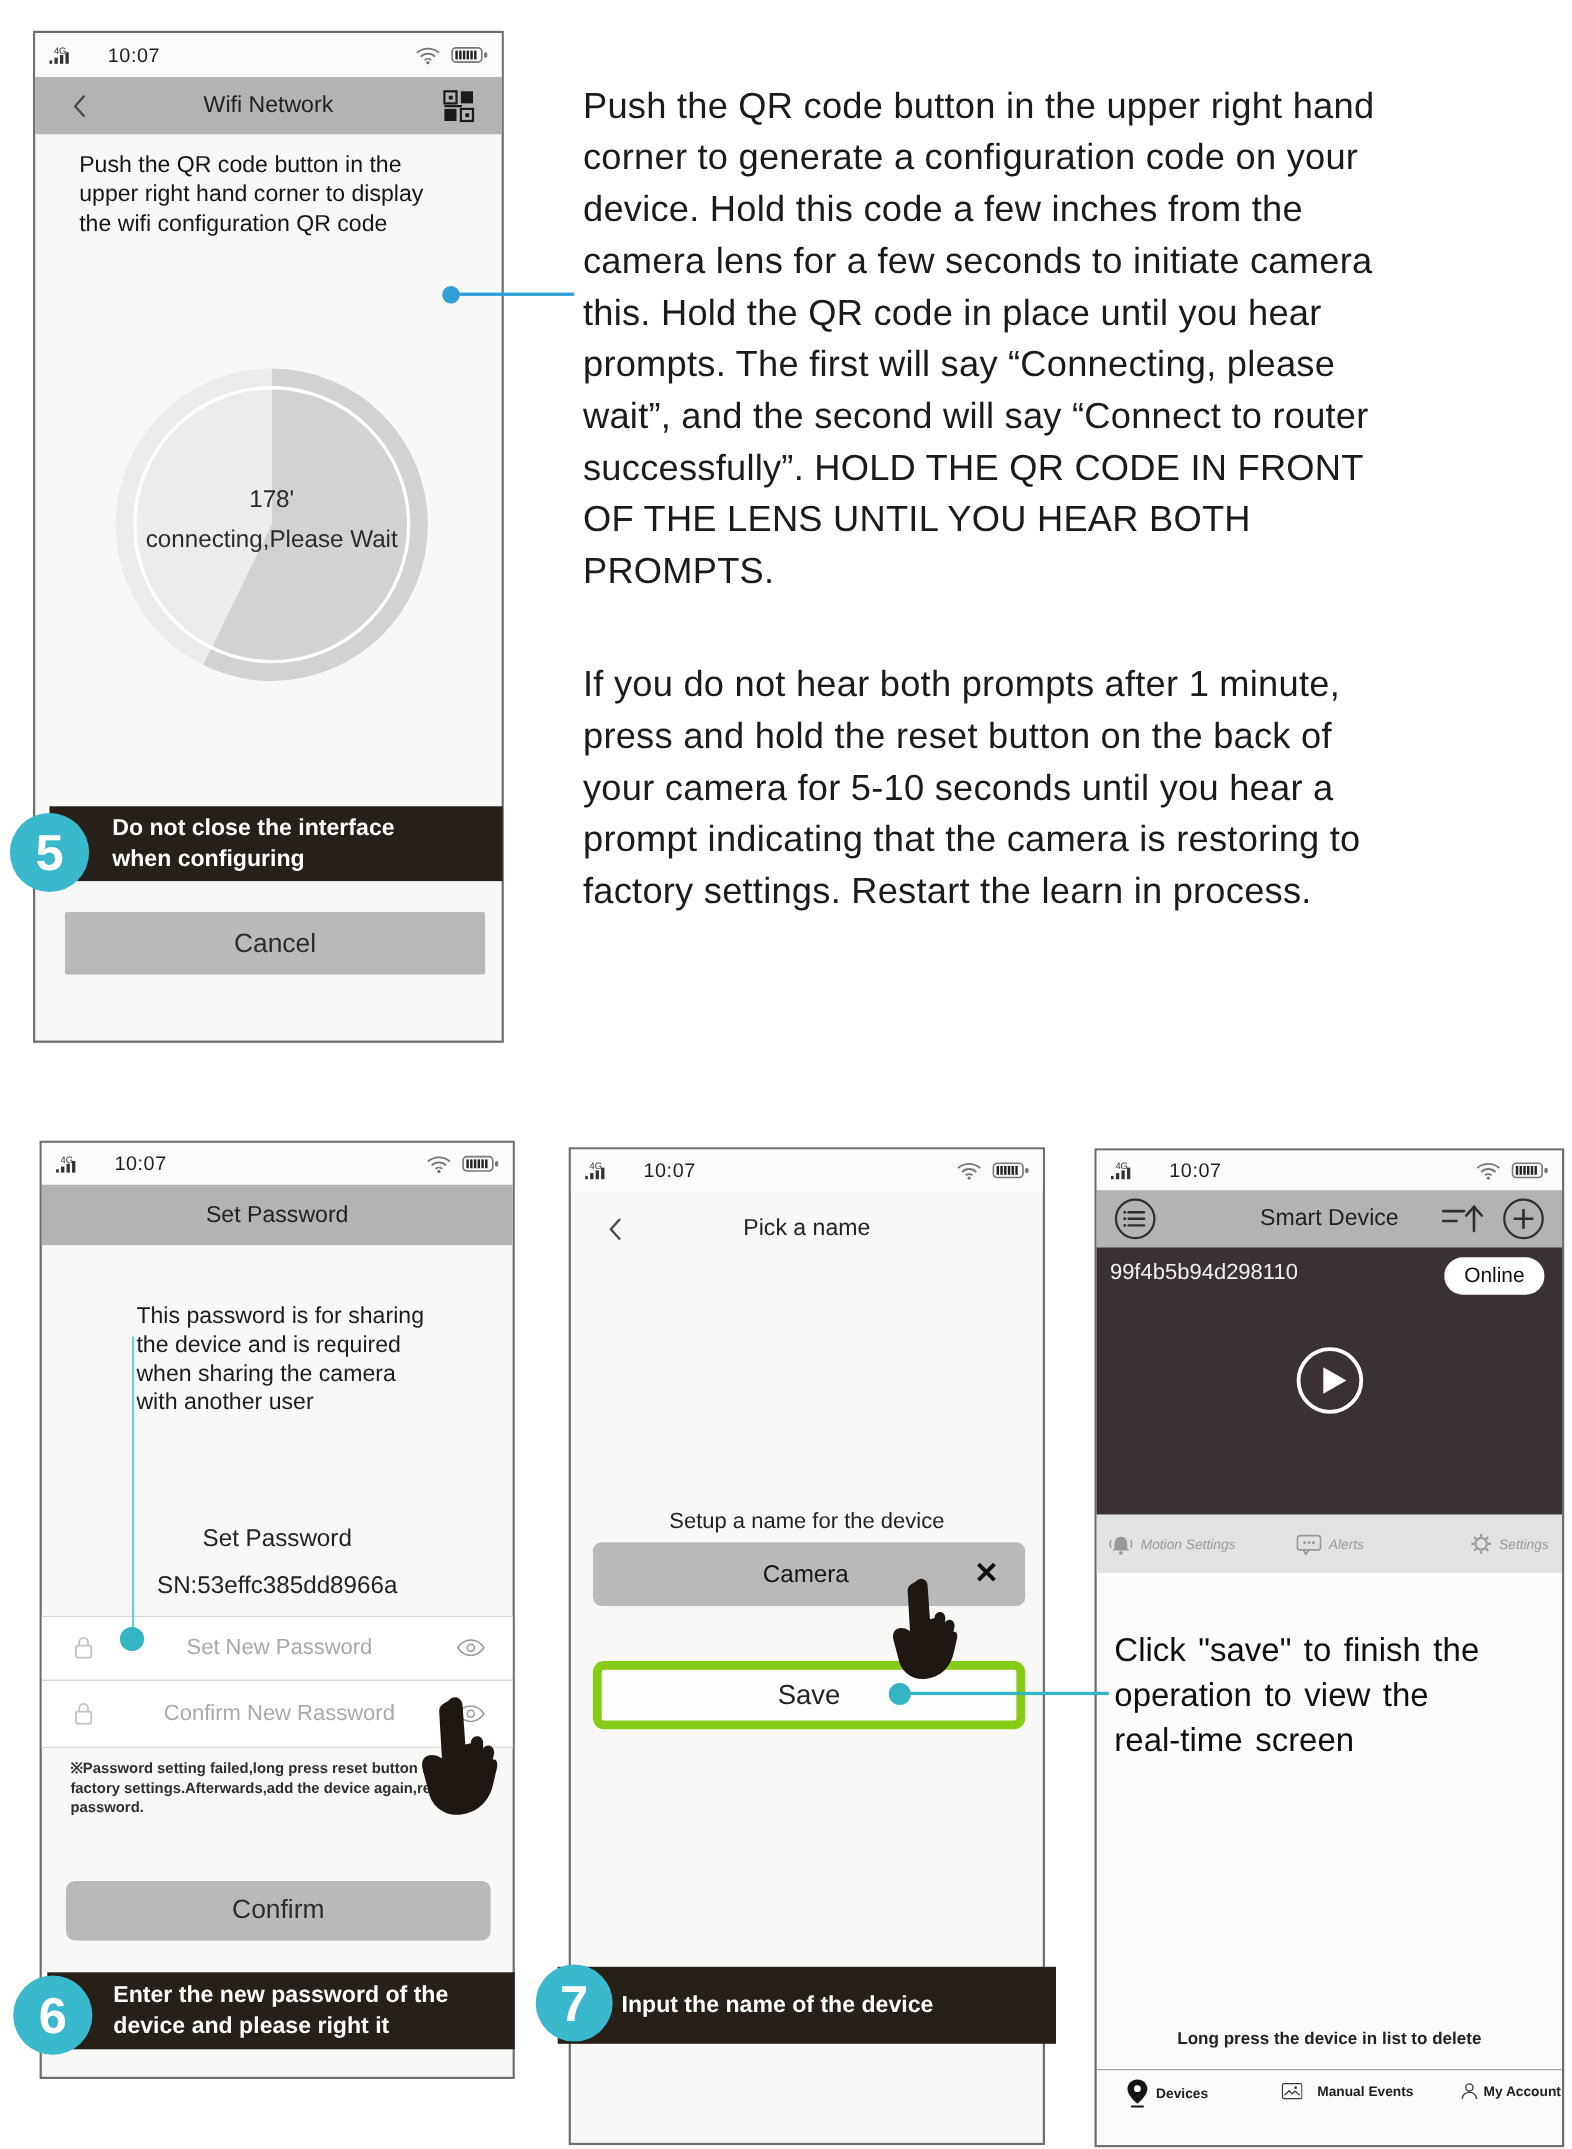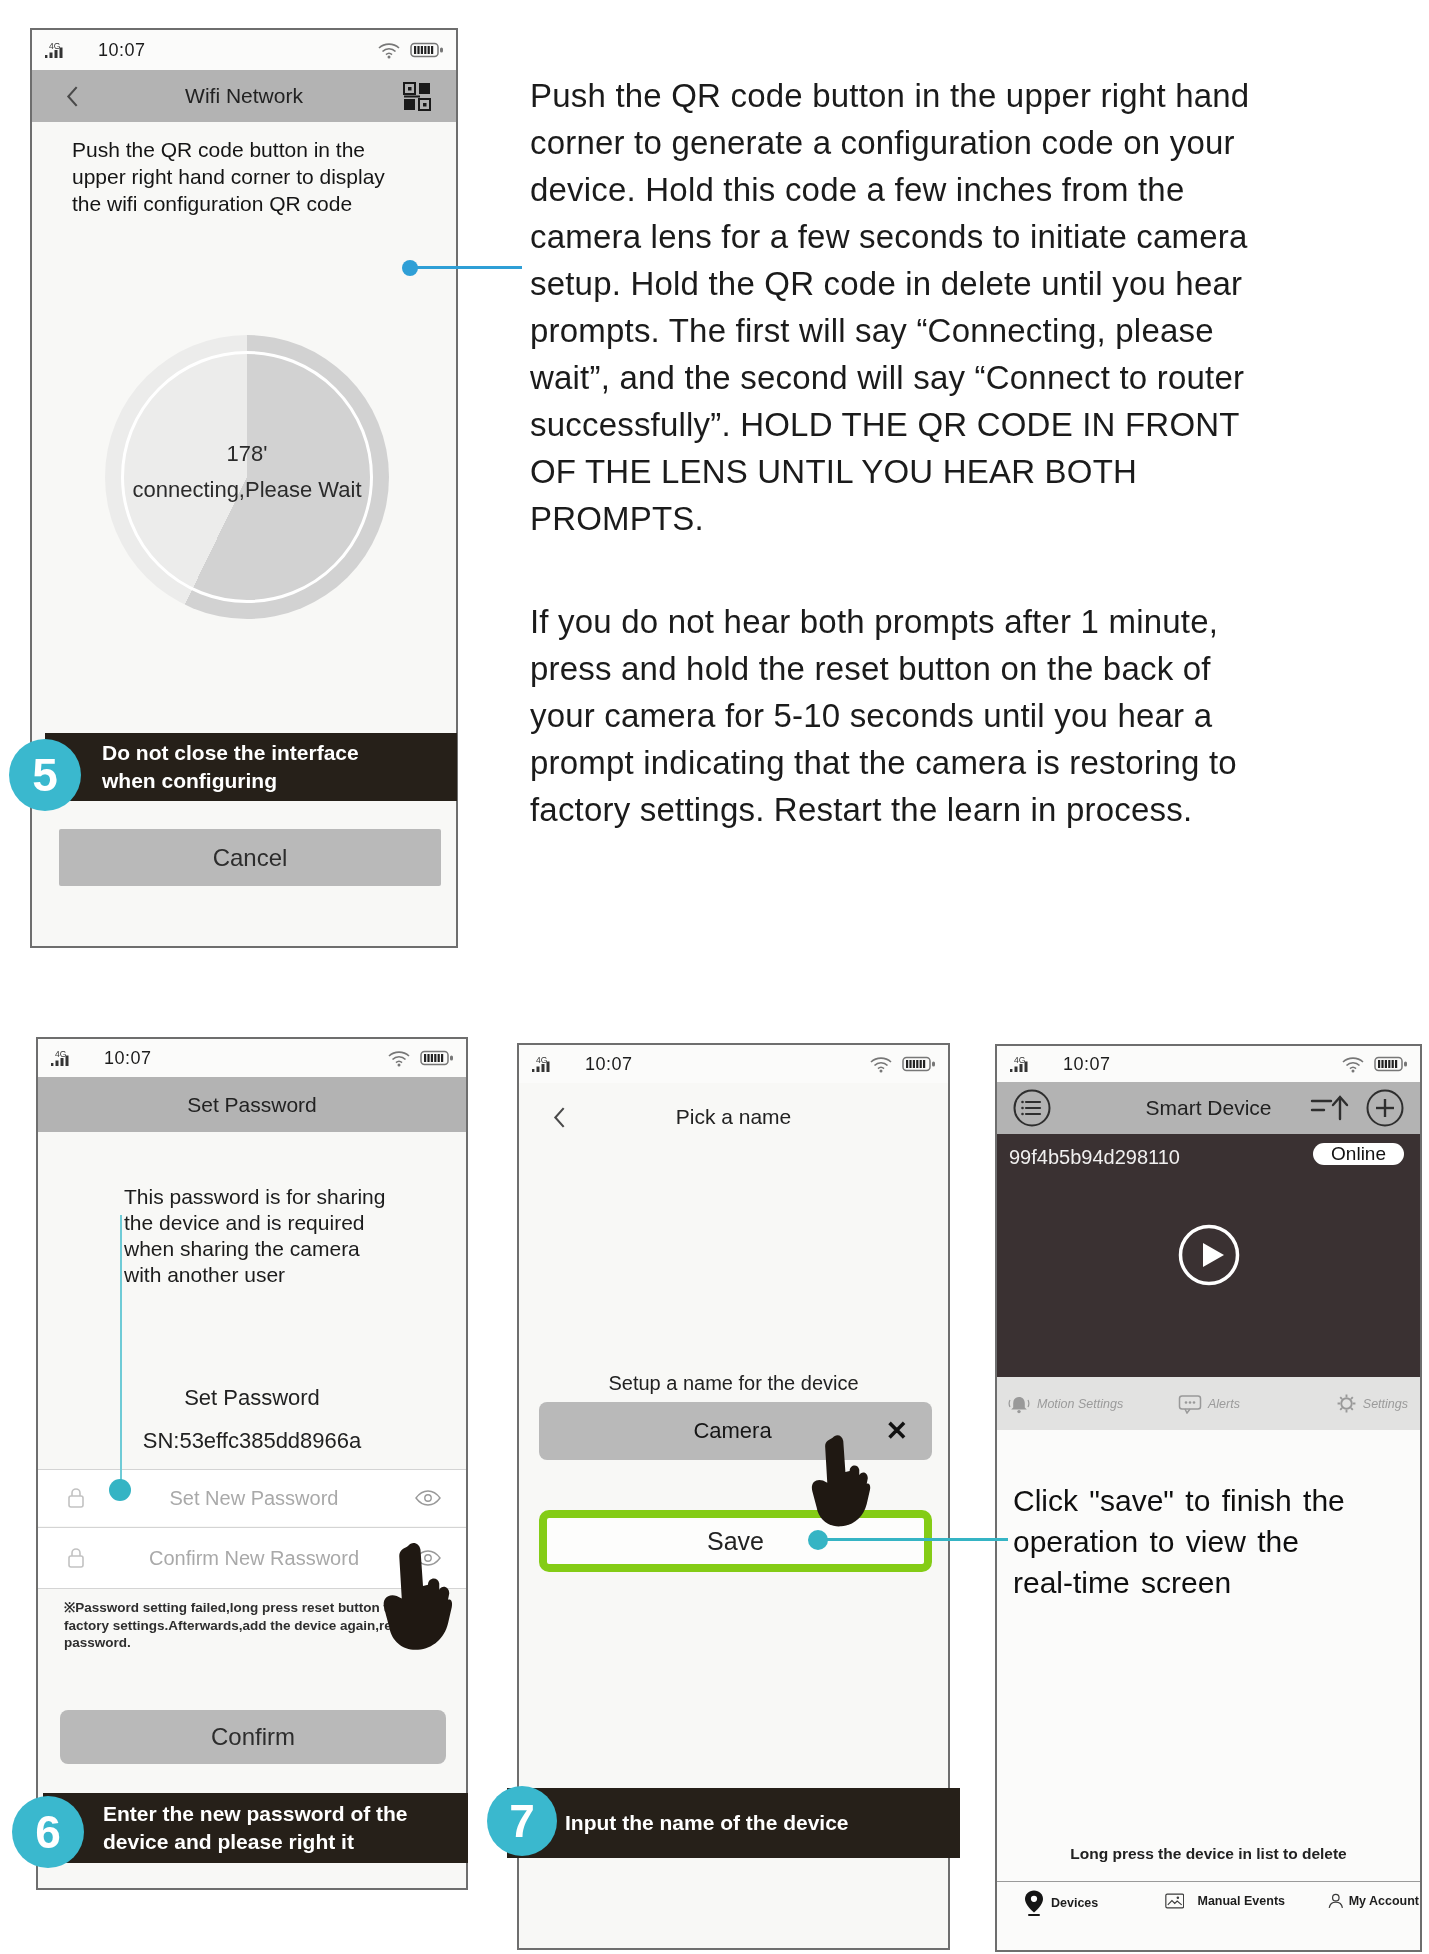--- a/index.html
+++ b/index.html
@@ -64,21 +64,21 @@
               font-family:"Liberation Sans",sans-serif;}
   .clear-x{position:absolute;right:24px;top:50%;transform:translateY(-50%);font-size:27px;color:#111;
            font-weight:700;cursor:pointer;line-height:1;}
   .save-btn{position:absolute;left:20px;top:465px;width:393px;height:62px;background:#fdfdfc;
             border:8px solid #84cc16;border-radius:10px;display:flex;align-items:center;
             justify-content:center;font-size:25px;color:#222;box-sizing:border-box;}
 
   
   .p4-dark{position:absolute;left:0;right:0;top:88px;height:243px;background:#3a3132;}
   .dev-id{position:absolute;left:12px;top:12px;font-size:20px;color:#f0efef;}
-  .online-pill{position:absolute;right:16px;top:9px;height:22px;background:#fff;border-radius:17px;
+  .online-pill{position:absolute;right:16px;top:9px;height:34px;background:#fff;border-radius:17px;
                display:flex;align-items:center;padding:0 18px;font-size:19px;color:#111;}
   .play{position:absolute;left:50%;top:121px;transform:translate(-50%,-50%);}
   .actbar{position:absolute;left:0;right:0;top:331px;height:53px;background:#e2e2e1;
           display:flex;align-items:center;}
   .act{display:flex;align-items:center;gap:6px;font-size:12.5px;color:#9b9b9b;position:absolute;font-style:italic;}
   .annotation{position:absolute;left:16px;top:434px;font-size:30px;line-height:41px;color:#0f0f0f;
               word-spacing:3px;}
   .hint{position:absolute;left:0;right:0;top:799px;text-align:center;font-size:15.5px;font-weight:700;
         color:#222;}
   .divider{position:absolute;left:0;right:0;top:835px;height:1px;background:#9a9a9a;}
@@ -163,21 +163,21 @@
       <div>Do not close the interface</div>
       <div>when configuring</div>
     </div>
   <div class="badge" style="left:9px;top:739px;width:72px;height:72px;background:#3ab8ce;">5</div>
 
   <div class="article lines" style="left:530px;top:72px;">
       <div>Push the QR code button in the upper right hand</div>
       <div>corner to generate a configuration code on your</div>
       <div>device. Hold this code a few inches from the</div>
       <div>camera lens for a few seconds to initiate camera</div>
-      <div>setup. Hold the QR code in delete until you hear</div>
+      <div>this. Hold the QR code in place until you hear</div>
       <div>prompts. The first will say “Connecting, please</div>
       <div>wait”, and the second will say “Connect to router</div>
       <div>successfully”. HOLD THE QR CODE IN FRONT</div>
       <div>OF THE LENS UNTIL YOU HEAR BOTH</div>
       <div>PROMPTS.</div>
     </div>
   <div class="article lines" style="left:530px;top:598px;">
       <div>If you do not hear both prompts after 1 minute,</div>
       <div>press and hold the reset button on the back of</div>
       <div>your camera for 5-10 seconds until you hear a</div>

